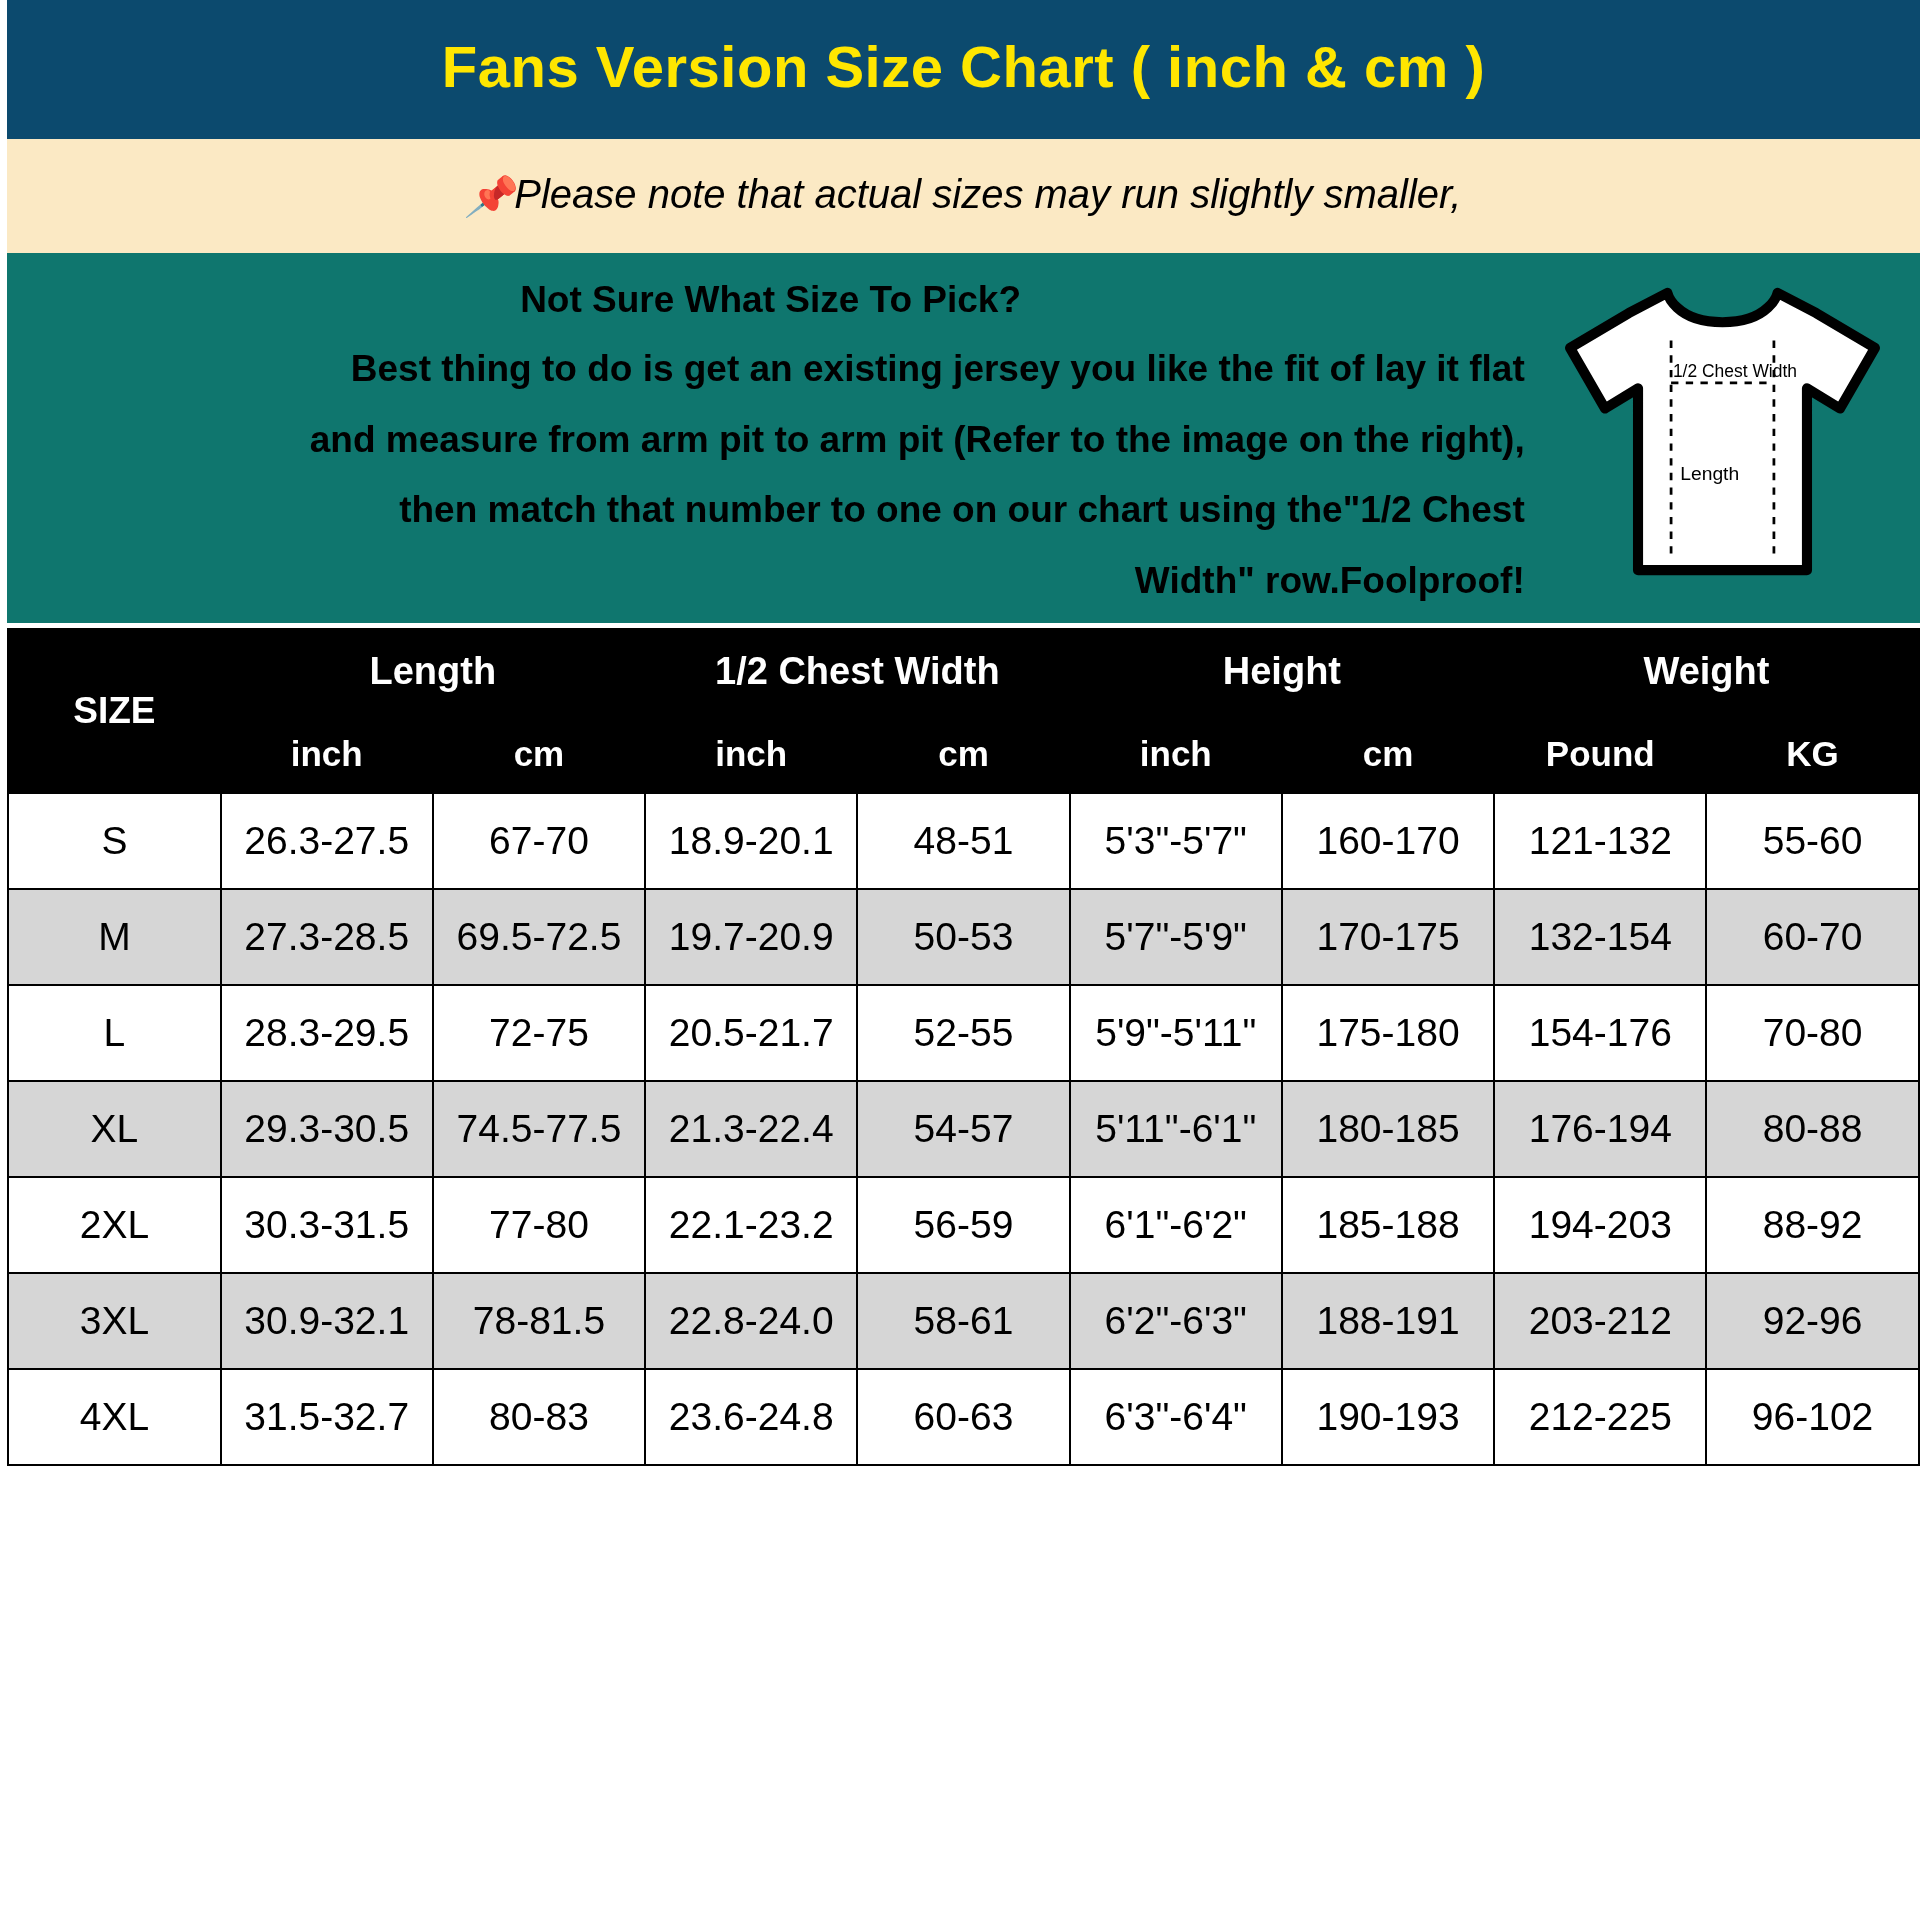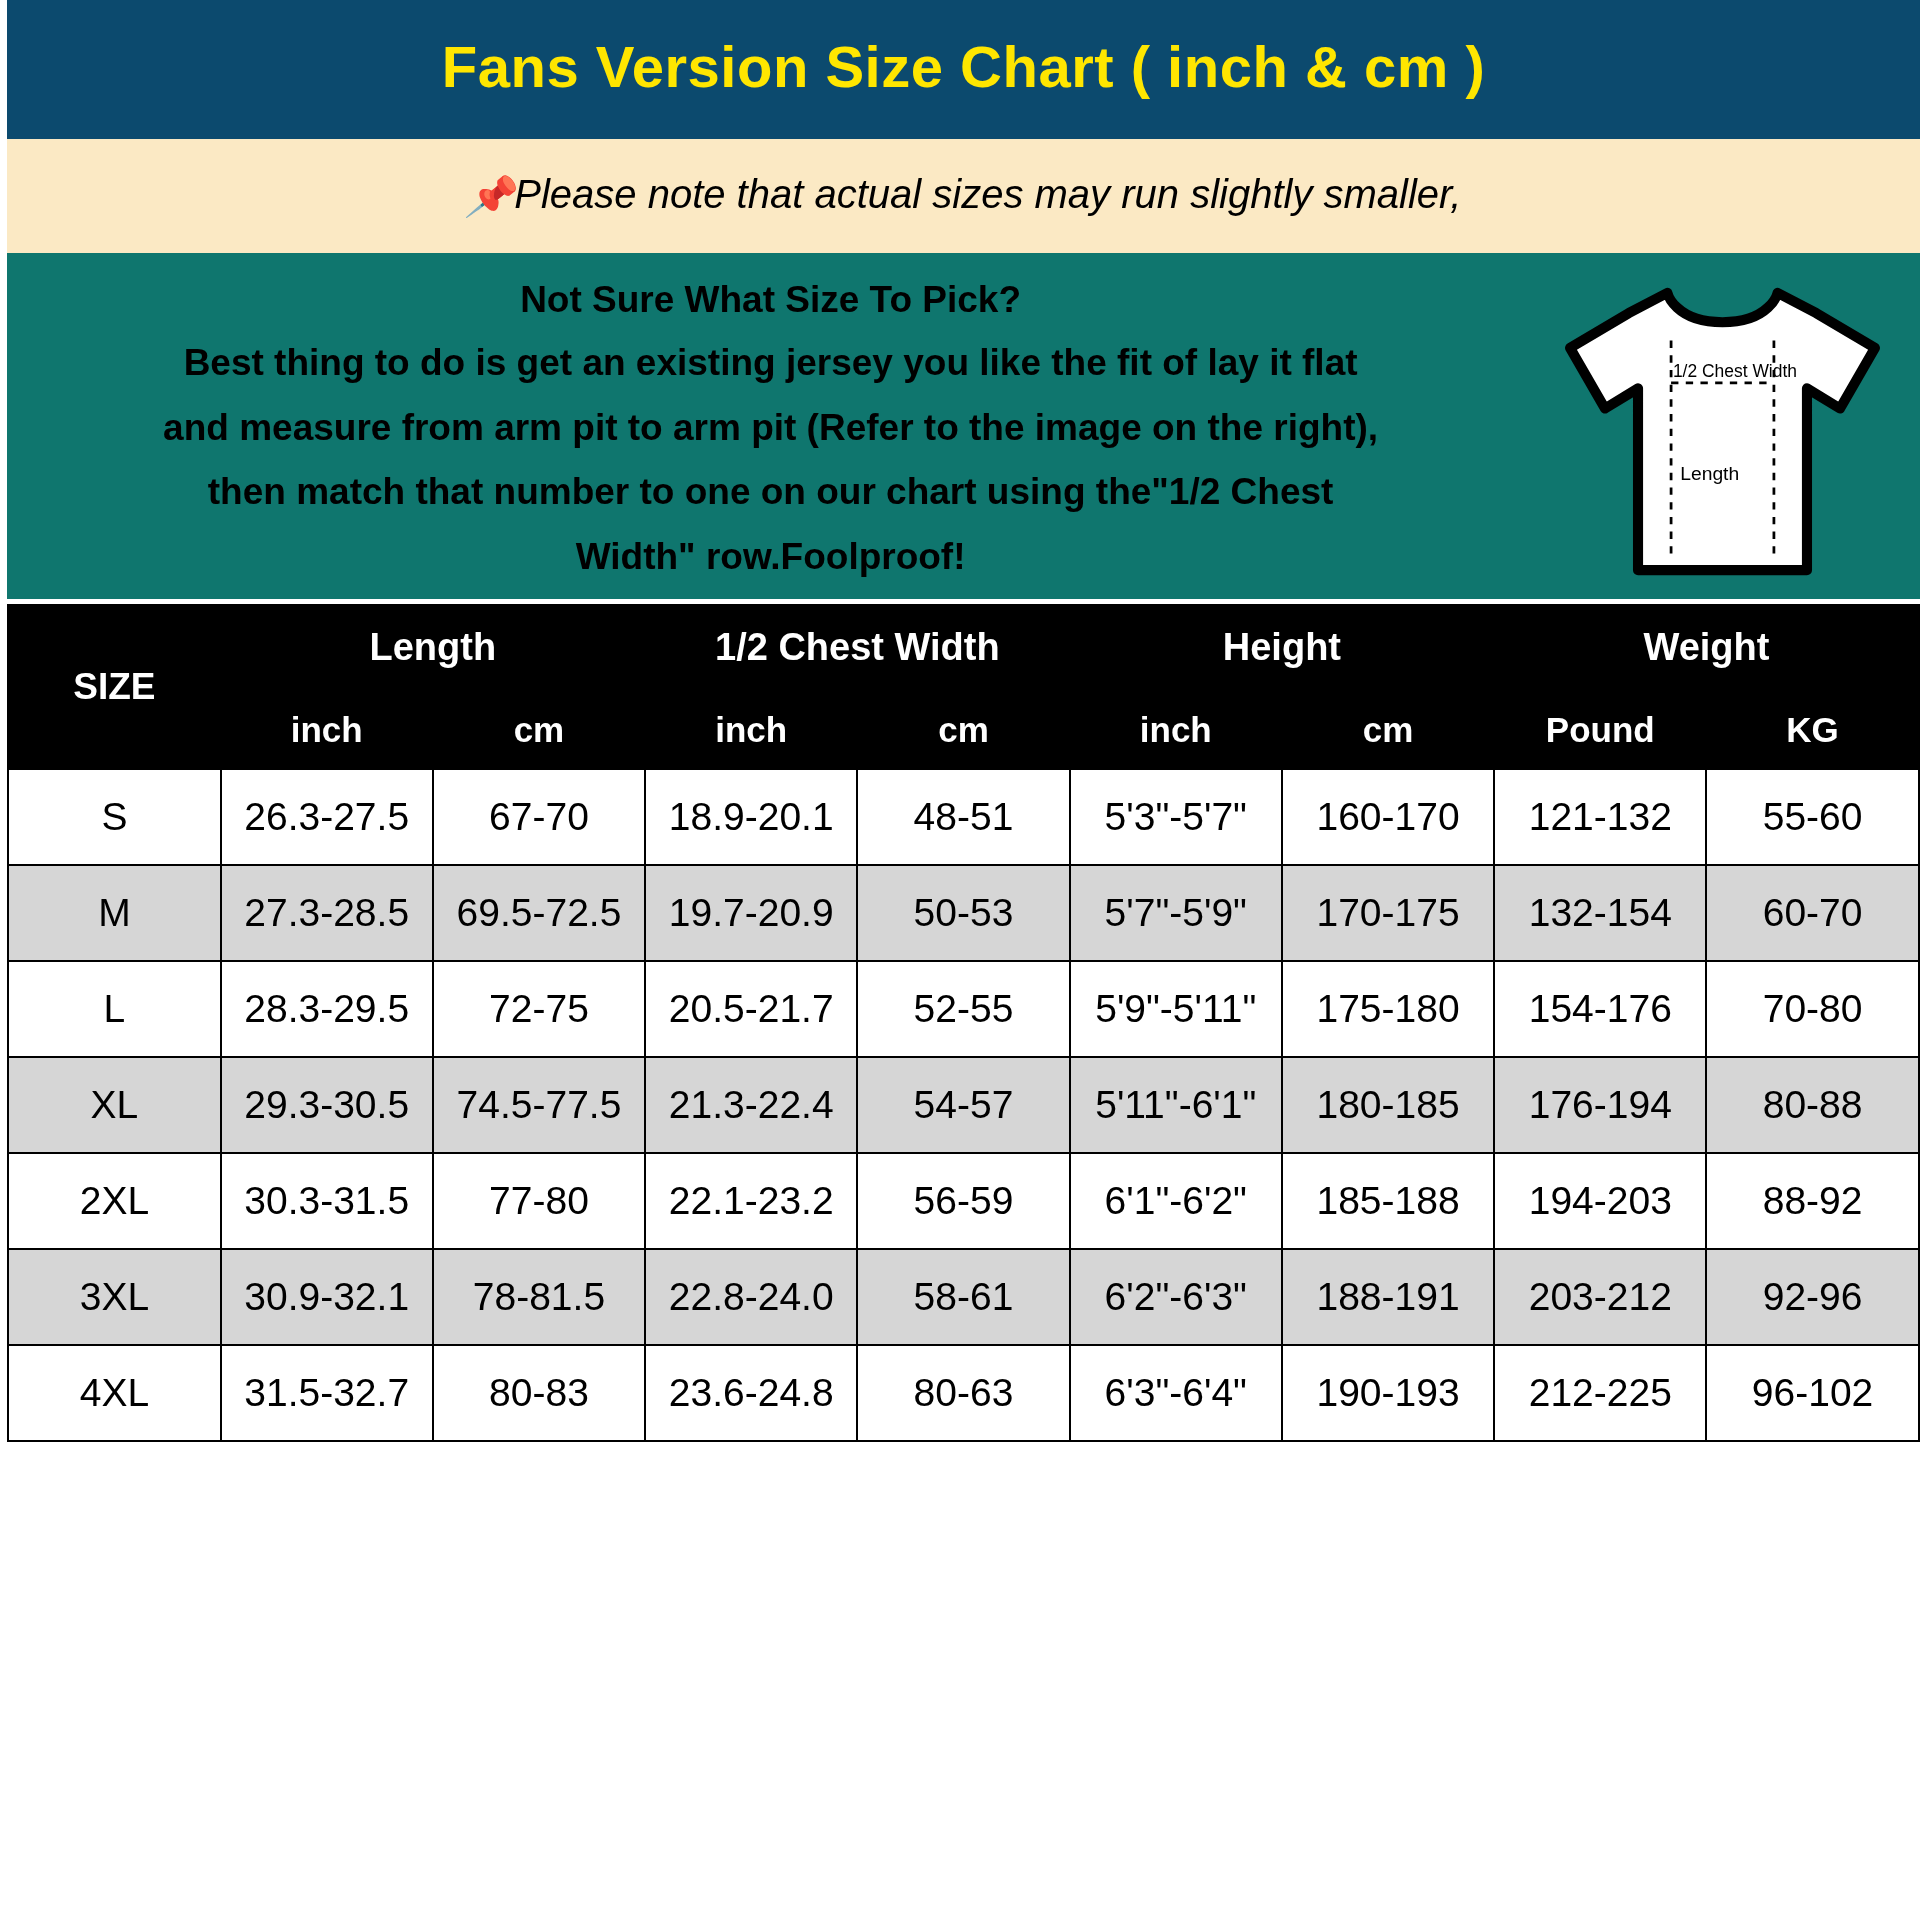--- a/index.html
+++ b/index.html
@@ -79,21 +79,22 @@
   }
   .info-head {
     font-size: 37px;
     font-weight: bold;
     line-height: 1.45;
   }
   .info-body {
     font-size: 37px;
     font-weight: bold;
     line-height: 1.5;
-    margin-top: 9px;
+    margin-top: 15px;
+    text-align: right;
   }
   .tee-wrap {
     flex: 0 0 395px;
     display: flex;
     justify-content: center;
     align-items: flex-start;
     padding-top: 7.3px;
   }
 
   
@@ -256,21 +257,21 @@
         <td>6'2"-6'3"</td>
         <td>188-191</td>
         <td>203-212</td>
         <td>92-96</td>
       </tr>
       <tr>
         <td class="size-cell">4XL</td>
         <td>31.5-32.7</td>
         <td>80-83</td>
         <td>23.6-24.8</td>
-        <td>80-63</td>
+        <td>60-63</td>
         <td>6'3"-6'4"</td>
         <td>190-193</td>
         <td>212-225</td>
         <td>96-102</td>
       </tr>
     </tbody>
   </table>
 
 </div>
 

